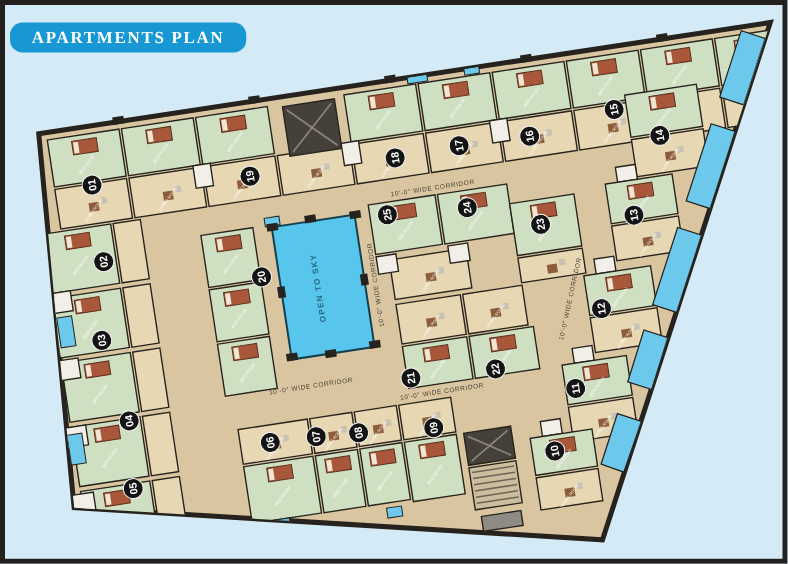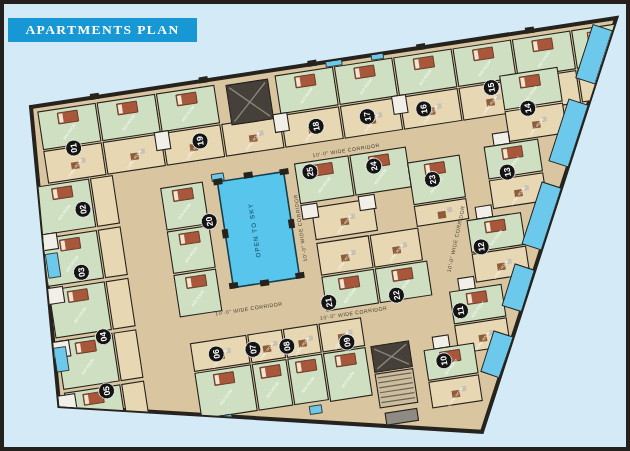--- a/index.html
+++ b/index.html
@@ -13,21 +13,21 @@
     display:flex;align-items:center;justify-content:center;
     font-family:"Liberation Serif",serif;font-weight:bold;
     font-size:13.5px;letter-spacing:1.4px;z-index:5;
   }
   #plan-svg{position:absolute;left:0;top:0;}
 </style>
 </head>
 <body>
 
 <div id="screen">
-  <div id="title-banner" style="background: rgb(23, 151, 211); color: rgb(255, 255, 255);">
+  <div id="title-banner" style="background: rgb(23, 151, 211); color: rgb(255, 255, 255); border-radius: 10px;">
     <span>APARTMENTS PLAN</span>
   </div>
   <svg id="plan-svg" width="630" height="451" xmlns="http://www.w3.org/2000/svg" viewBox="0 0 630 451">
       <defs>
         <clipPath id="bclip">
           <polygon points="0,0 592,0 397,389 -17,300"></polygon>
         </clipPath>
       </defs>
       <g transform="translate(27,103) rotate(-8.65)">
         <polygon points="0,0 592,0 397,389 -17,300" fill="#d9c6a0" stroke="#26221d" stroke-width="4"></polygon>

